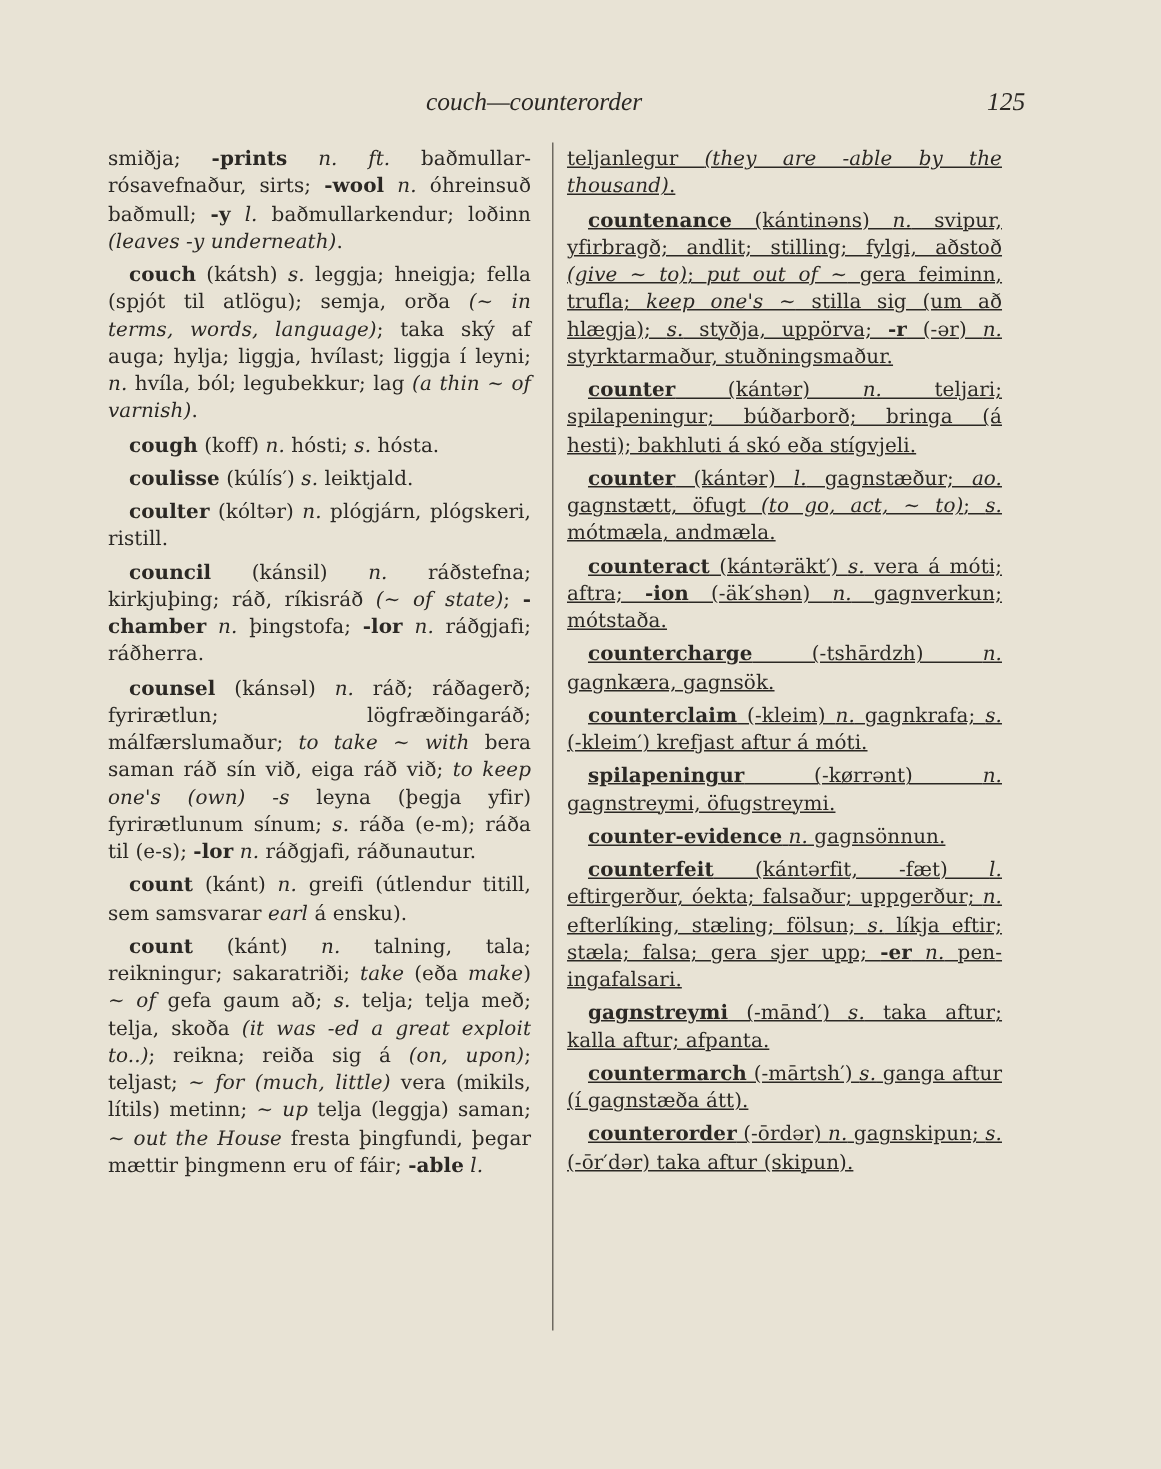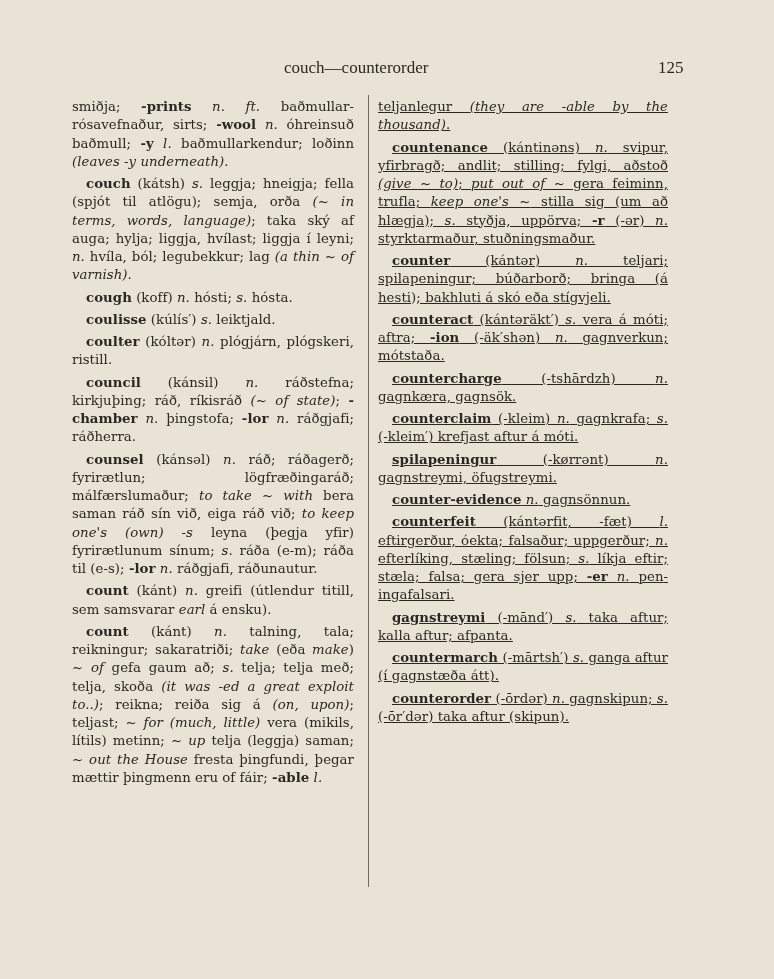--- a/index.html
+++ b/index.html
@@ -7,20 +7,21 @@
     width:774px; height:979px; overflow:hidden;
     background:#e8e3d5;
     font-family:"DejaVu Serif", serif;
     color:#2b2824;
     position:relative;
   }
   .header {
     position:absolute; top:58px; left:0; width:688px; height:22px;
     font-family:"Liberation Serif", serif;
     font-size:17px;
+    font-style:italic;
   }
   .header .title { position:absolute; left:284px; top:0; }
   .header .pageno { position:absolute; left:646px; top:0;margin-left:12px; }
   .col {
     position:absolute; top:94px;
     font-size:13.3px; line-height:18.25px;
     letter-spacing:0.05px;
   }
   .col.left { left:68px; width:290px; }
   .col.right { left:374px; width:298px;text-decoration:underline; }
@@ -50,20 +51,21 @@
     <p class="entry"><b>council</b> (kánsil) <i>n.</i> ráðstefna; kirkjuþing; ráð, ríkisráð <i>(~ of state)</i>; <b>-chamber</b> <i>n.</i> þingstofa; <b>-lor</b> <i>n.</i> ráðgjafi; ráðherra.</p>
     <p class="entry"><b>counsel</b> (kánsəl) <i>n.</i> ráð; ráða­gerð; fyrirætlun; lögfræðinga­ráð; málfærslumaður; <i>to take ~ with</i> bera saman ráð sín við, eiga ráð við; <i>to keep one's (own) -s</i> leyna (þegja yfir) fyrirætlunum sínum; <i>s.</i> ráða (e-m); ráða til (e-s); <b>-lor</b> <i>n.</i> ráðgjafi, ráðunautur.</p>
     <p class="entry"><b>count</b> (kánt) <i>n.</i> greifi (útlend­ur titill, sem samsvarar <i>earl</i> á ensku).</p>
     <p class="entry"><b>count</b> (kánt) <i>n.</i> talning, tala; reikningur; sakaratriði; <i>take</i> (eða <i>make</i>) <i>~ of</i> gefa gaum að; <i>s.</i> telja; telja með; telja, skoða <i>(it was -ed a great exploit to..)</i>; reikna; reiða sig á <i>(on, upon)</i>; teljast; <i>~ for (much, little)</i> vera (mikils, lítils) metinn; <i>~ up</i> telja (leggja) saman; <i>~ out the House</i> fresta þingfundi, þegar mættir þingmenn eru of fáir; <b>-able</b> <i>l.</i></p>
   </div>
 <div class="divider"></div>
 <div class="col right" id="col-right">
     <p class="entry cont">teljanlegur <i>(they are -able by the thousand)</i>.</p>
     <p class="entry"><b>countenance</b> (kántinəns) <i>n.</i> svipur, yfirbragð; andlit; still­ing; fylgi, aðstoð <i>(give ~ to)</i>; <i>put out of ~</i> gera feiminn, trufla; <i>keep one's ~</i> stilla sig (um að hlægja); <i>s.</i> styðja, uppörva; <b>-r</b> (-ər) <i>n.</i> styrktarmaður, stuðn­ingsmaður.</p>
     <p class="entry"><b>counter</b> (kántər) <i>n.</i> teljari; spilapeningur; búðarborð; bringa (á hesti); bakhluti á skó eða stígvjeli.</p>
+    <p class="entry"><b>counter</b> (kántər) <i>l.</i> gagnstæð­ur; <i>ao.</i> gagnstætt, öfugt <i>(to go, act, ~ to)</i>; <i>s.</i> mótmæla, andmæla.</p>
     <p class="entry"><b>counteract</b> (kántəräkt′) <i>s.</i> vera á móti; aftra; <b>-ion</b> (-äk′shən) <i>n.</i> gagnverkun; mótstaða.</p>
     <p class="entry"><b>countercharge</b> (-tshārdzh) <i>n.</i> gagnkæra, gagnsök.</p>
     <p class="entry"><b>counterclaim</b> (-kleim) <i>n.</i> gagn­krafa; <i>s.</i> (-kleim′) krefjast aftur á móti.</p>
     <p class="entry"><b>spilapeningur</b> (-kørrənt) <i>n.</i> gagnstreymi, öfugstreymi.</p>
     <p class="entry"><b>counter-evidence</b> <i>n.</i> gagnsönn­un.</p>
     <p class="entry"><b>counterfeit</b> (kántərfit, -fæt) <i>l.</i> eftirgerður, óekta; falsaður; upp­gerður; <i>n.</i> efterlíking, stæling; fölsun; <i>s.</i> líkja eftir; stæla; falsa; gera sjer upp; <b>-er</b> <i>n.</i> pen­ingafalsari.</p>
     <p class="entry"><b>gagnstreymi</b> (-mānd′) <i>s.</i> taka aftur; kalla aftur; afpanta.</p>
     <p class="entry"><b>countermarch</b> (-mārtsh′) <i>s.</i> ganga aftur (í gagnstæða átt).</p>
     <p class="entry"><b>counterorder</b> (-ōrdər) <i>n.</i> gagn­skipun; <i>s.</i> (-ōr′dər) taka aftur (skipun).</p>
   </div>

